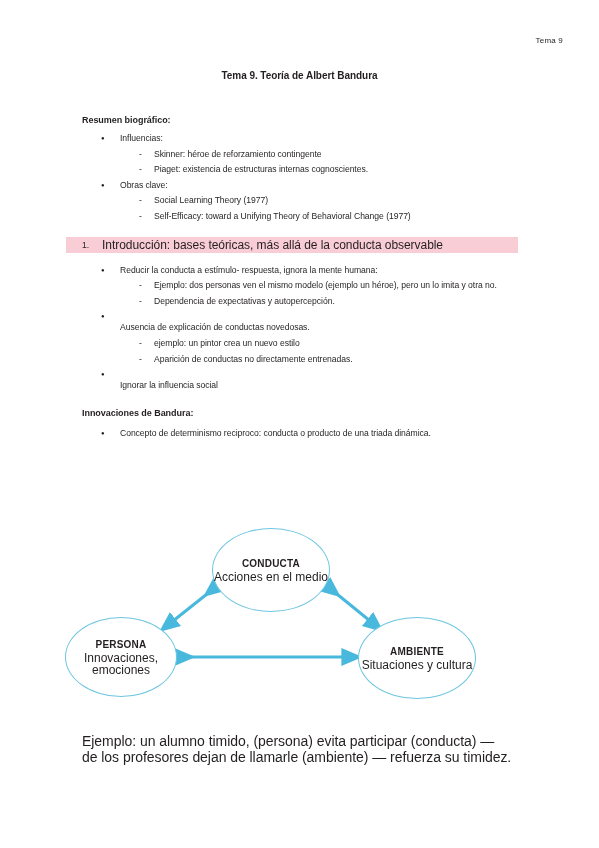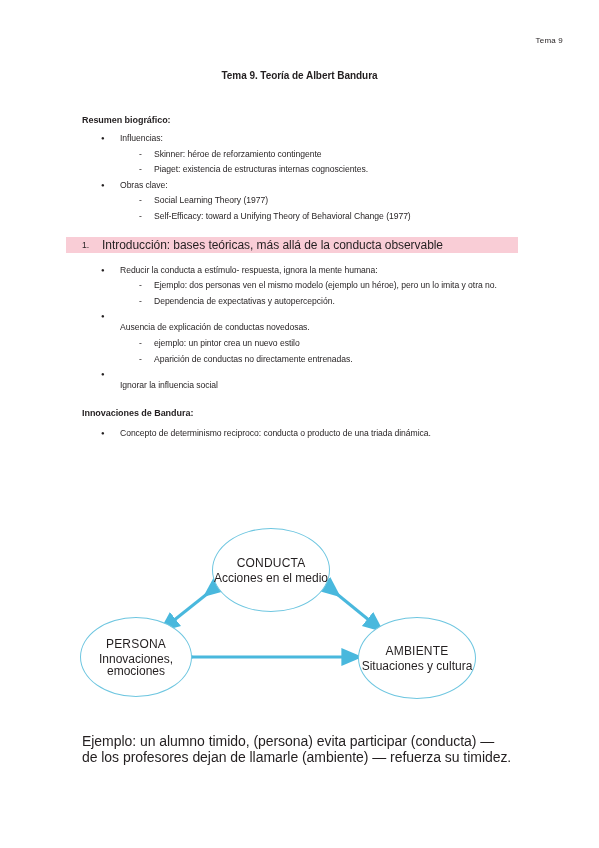--- a/index.html
+++ b/index.html
@@ -129,37 +129,37 @@
     border-radius: 50%;
     background: #ffffff;
     display: flex;
     flex-direction: column;
     align-items: center;
     justify-content: center;
     text-align: center;
     box-sizing: border-box;
   }
   .node .node-title {
-    font-size: 12px;
-    font-weight: normal;
+    font-size: 10px;
+    font-weight: bold;
     letter-spacing: 0.2px;
     margin-bottom: 2px;
   }
   .node .node-sub {
     font-size: 12px;
     line-height: 12px;
   }
   #node-conducta {
     left: 152px;
     top: 0px;
     width: 118px;
     height: 84px;
   }
   #node-persona {
-    left: 20px;
+    left: 5px;
     top: 89px;
     width: 112px;
     height: 80px;
   }
   #node-ambiente {
     left: 298px;
     top: 89px;
     width: 118px;
     height: 82px;
   }

